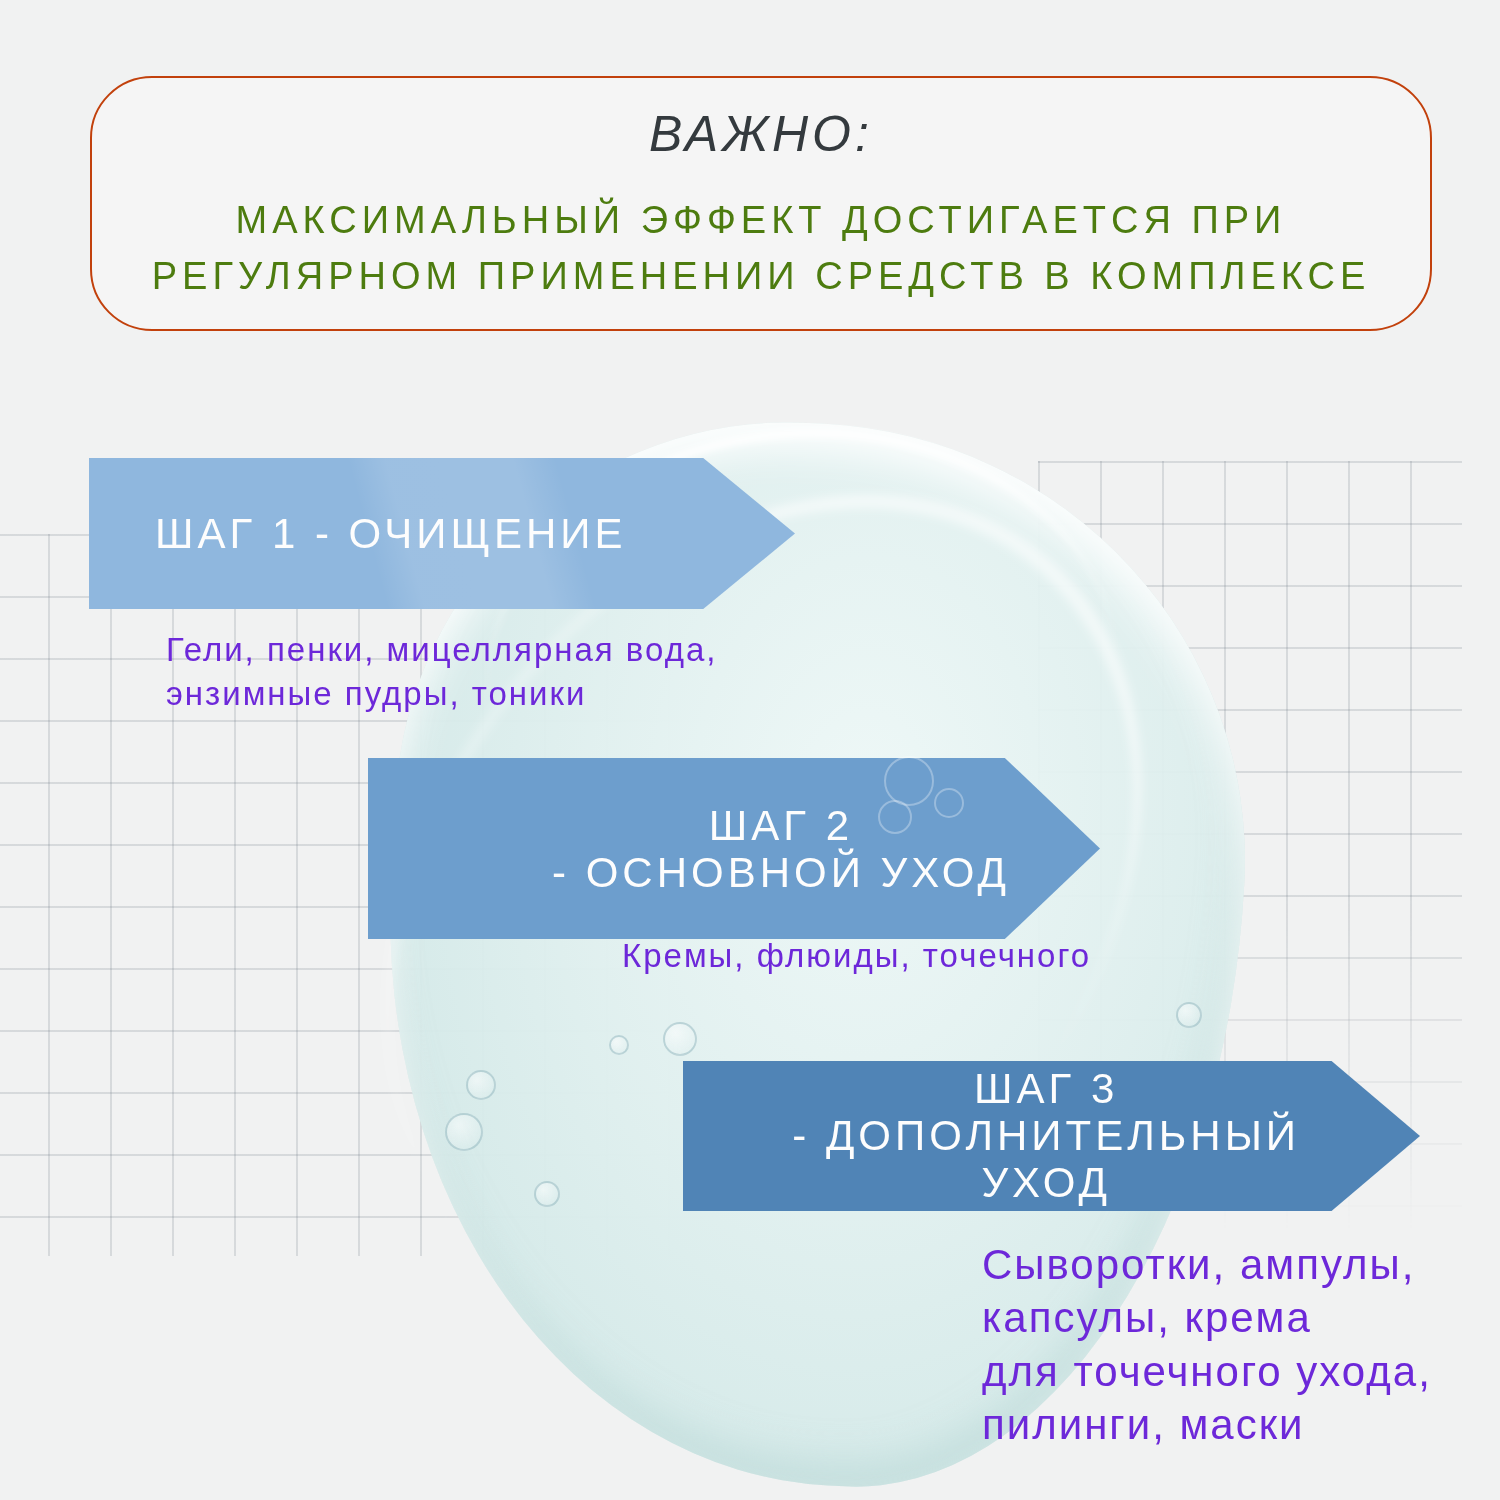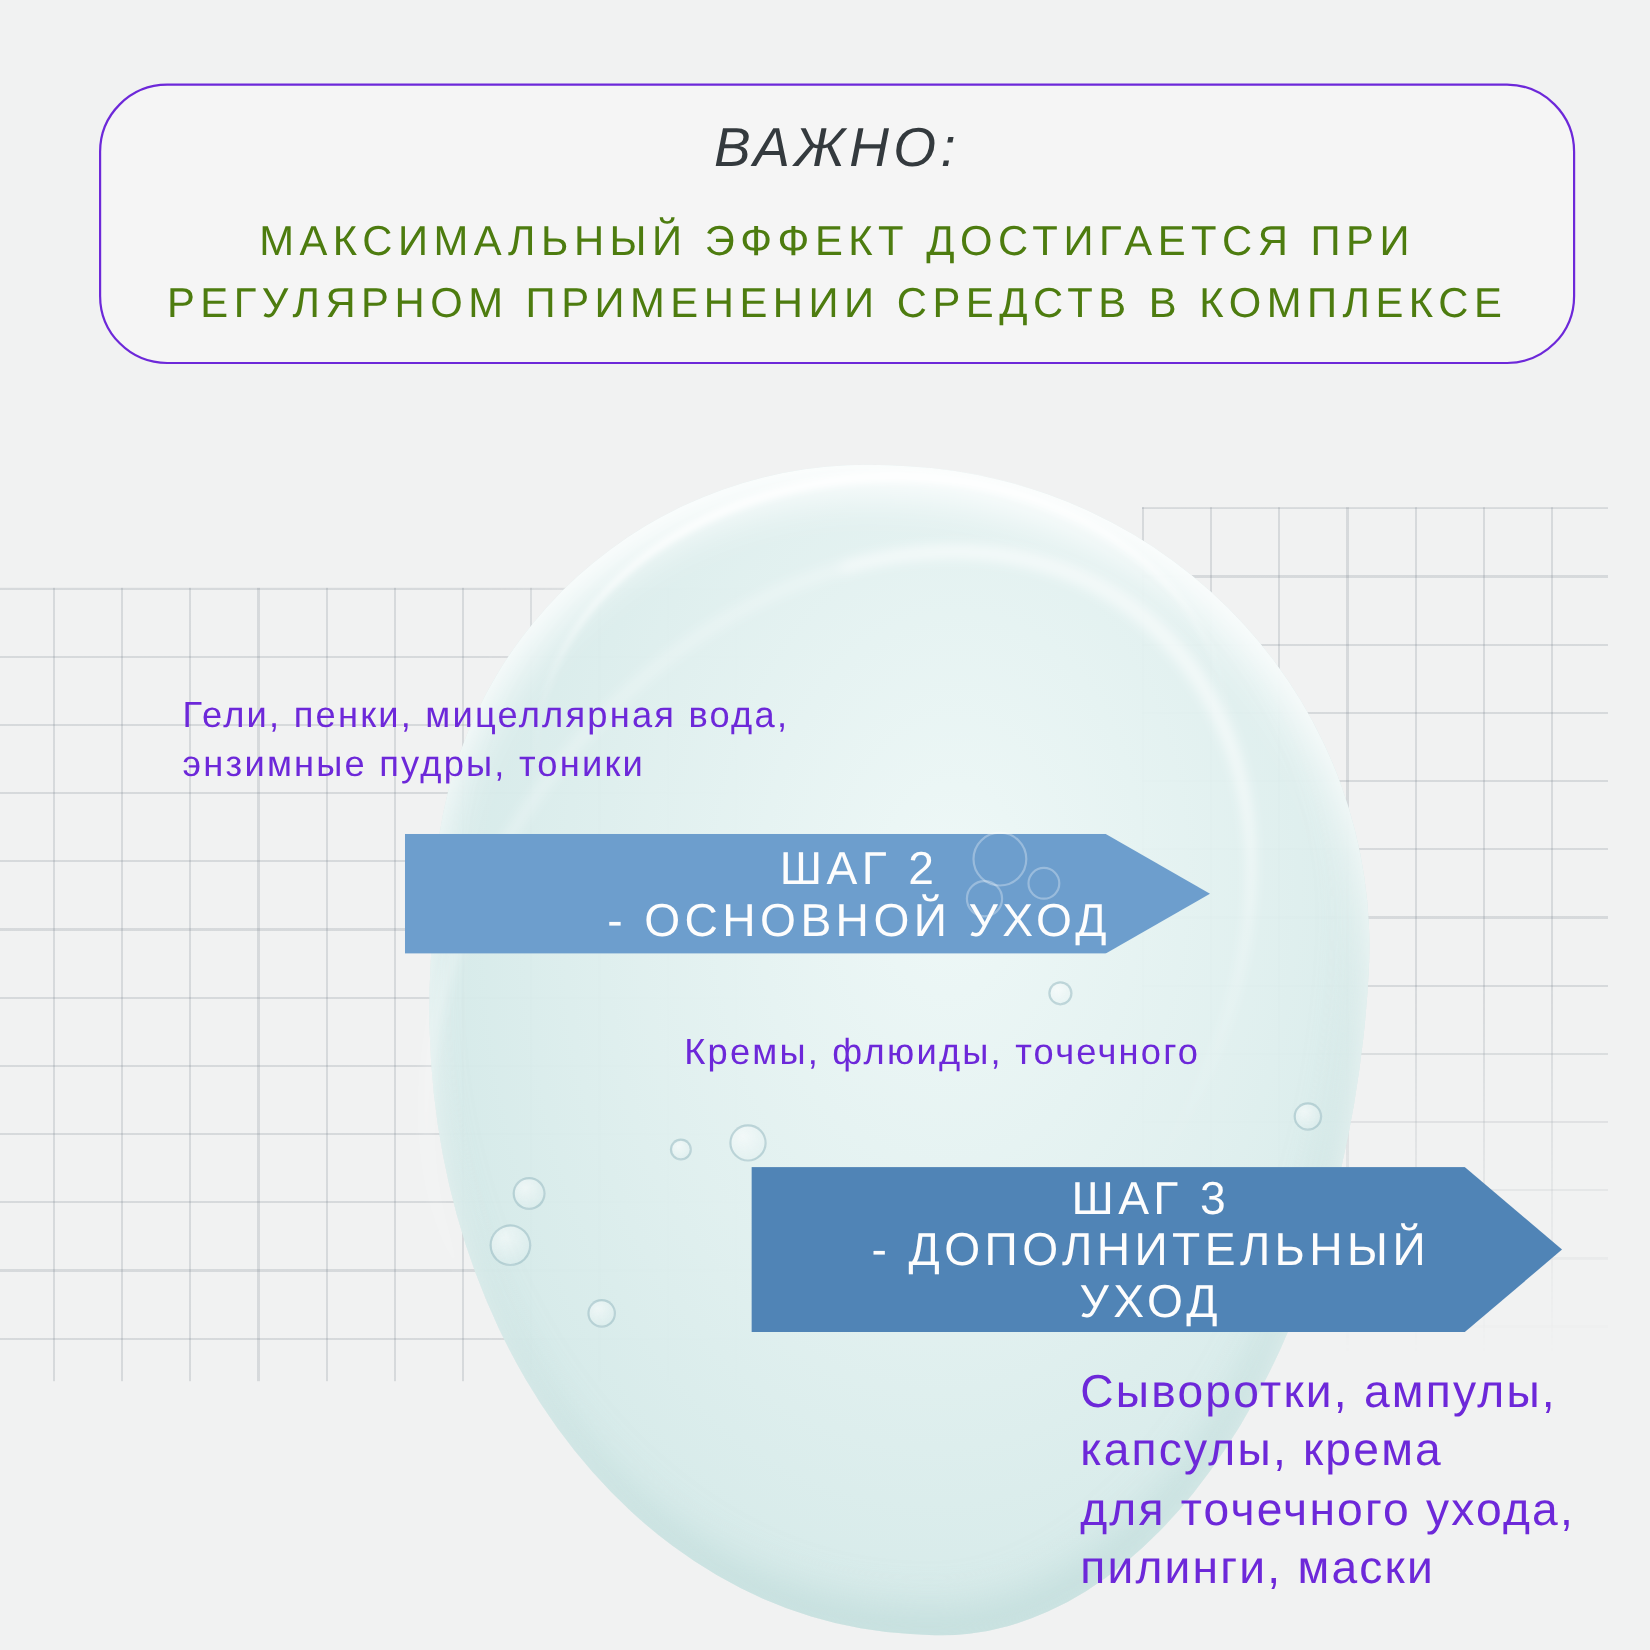--- a/index.html
+++ b/index.html
@@ -62,21 +62,21 @@
     border:2px solid rgba(132,172,182,0.45);
     background:radial-gradient(circle at 35% 30%, rgba(255,255,255,0.55), rgba(195,224,228,0.10));
   }
   .bubble.on-banner{z-index:5;border-color:rgba(255,255,255,0.30);background:none;}
 
   
   .notice-box{
     position:absolute;z-index:6;
     left:90px;top:76px;width:1338px;height:251px;
     background:#f5f5f5;
-    border:2px solid #6d28d9;
+    border:2px solid #c2410c;
     border-radius:62px;
     text-align:center;
   }
   .notice-title{
     margin-top:27px;
     font-size:50px;font-style:italic;letter-spacing:4px;
     color:#343a3e;
   }
   .notice-body{
     margin-top:30px;
@@ -86,21 +86,21 @@
 
   
   .banner{
     position:absolute;z-index:4;
     height:151px;
     clip-path:polygon(0 0, 87% 0, 100% 50%, 87% 100%, 0 100%);
   }
   .banner-1{left:89px;top:458px;width:706px;background:
      linear-gradient(75deg, transparent 40%, rgba(255,255,255,0.12) 45%, rgba(255,255,255,0.13) 62%, transparent 68%),
      #8fb7de;}
-  .banner-2{left:368px;top:758px;width:732px;height:109px;background:#6d9ecd;}
+  .banner-2{left:368px;top:758px;width:732px;height:181px;background:#6d9ecd;}
   .banner-3{left:683px;top:1061px;width:737px;height:150px;background:#5084b6;clip-path:polygon(0 0, 88% 0, 100% 50%, 88% 100%, 0 100%);}
   .banner-title{
     position:absolute;top:50%;transform:translateY(-50%);
     color:#fdfdfd;font-size:42px;letter-spacing:4px;line-height:1.12;
     white-space:pre-line;
   }
   .banner-1 .banner-title{left:66px;text-align:left;}
   .banner-2 .banner-title{right:90px;text-align:center;}
   .banner-3 .banner-title{right:120px;text-align:center;}
 
@@ -138,20 +138,23 @@
   <div class="bubble" style="left:817px;top:1181px;width:22px;height:22px;"></div>
   <div class="bubble" style="left:545px;top:840px;width:16px;height:16px;"></div>
   <div class="bubble" style="left:408px;top:806px;width:20px;height:20px;"></div>
 
   <div class="notice-box">
     <div class="notice-title">ВАЖНО:</div>
     <div class="notice-body">МАКСИМАЛЬНЫЙ ЭФФЕКТ ДОСТИГАЕТСЯ ПРИ
 РЕГУЛЯРНОМ ПРИМЕНЕНИИ СРЕДСТВ В КОМПЛЕКСЕ</div>
   </div>
 
+  <div class="banner banner-1">
+    <div class="banner-title">ШАГ 1 - ОЧИЩЕНИЕ</div>
+  </div>
   <div class="step-desc desc-1">Гели, пенки, мицеллярная вода,
 энзимные пудры, тоники</div>
 
   <div class="banner banner-2">
     <div class="banner-title">ШАГ 2
 - ОСНОВНОЙ УХОД</div>
   </div>
   <div class="step-desc desc-2">Кремы, флюиды, точечного</div>
 
   <div class="banner banner-3">

